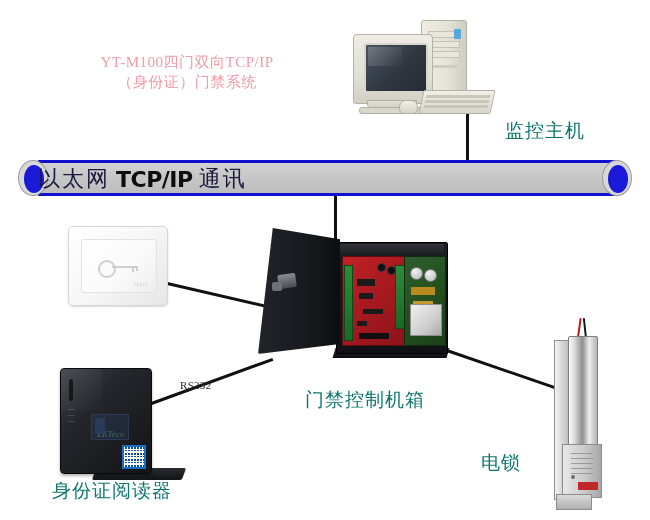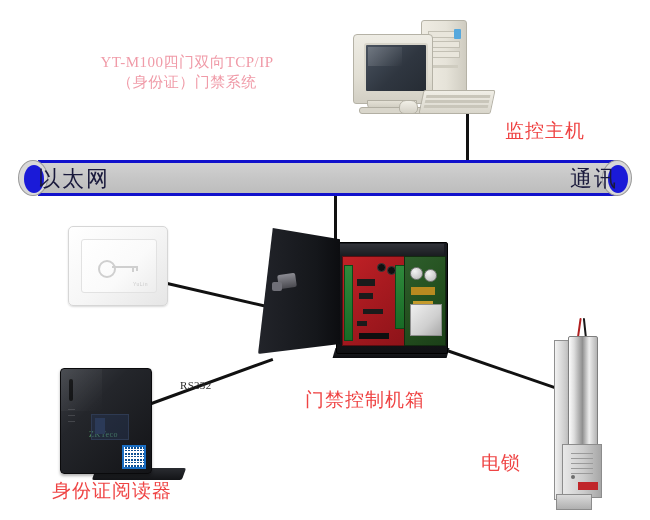--- a/index.html
+++ b/index.html
@@ -45,38 +45,38 @@
   #bar .cap i{
     position:absolute;left:5px;top:4px;width:20px;height:28px;
     border-radius:50%;
     background:#1a1ad8;
     display:block;
   }
   #bar .cap.left{left:0px;}
   #bar .cap.right{left:584px;}
   #bar-label{
     position:absolute;left:20px;top:0;width:580px;height:38px;
-    display:flex;align-items:center;justify-content:space-between;
+    display:flex;align-items:center;justify-content:flex-start;
     gap:2px;
     z-index:3;
   }
   .bar-cn{
     font-family:"Liberation Serif","DejaVu Serif",serif;
     font-size:22px;color:#1a1a3c;letter-spacing:2px;
   }
   .bar-en{
     font-family:"DejaVu Sans",sans-serif;
     font-size:22px;font-weight:bold;color:#0d0d0d;
     letter-spacing:-0.5px;margin:0 4px;
   }
 
   
   .cnlabel{
     font-family:Liberation Serif, serif;
-    color:#ef4444;
+    color:#0f766e;
     font-size:19px;
     letter-spacing:1px;
     white-space:nowrap;
   }
   .smalllabel{
     font-family:"Liberation Serif","DejaVu Serif",serif;
     color:#2a2a2a;font-size:11px;letter-spacing:0.3px;text-align:center;
   }
 
   
@@ -231,22 +231,22 @@
     background:linear-gradient(135deg,#3c3f45 0%,#24262b 35%,#131417 100%);
     border:1px solid #0a0a0c;border-radius:4px;
     box-shadow:0 2px 3px rgba(0,0,0,.3);
   }
   .reader-body:after{
     content:"";position:absolute;left:0;top:0;right:55%;bottom:60%;
     background:linear-gradient(135deg,rgba(255,255,255,.08),rgba(255,255,255,0));
     border-radius:4px 0 0 0;
   }
   .reader-logo{
-    position:absolute;left:28px;top:13px;font-size:8px;color:#5aa86e;
-    font-family:"Liberation Serif",serif;letter-spacing:.5px;opacity:.85;margin-top:48px;
+    position:absolute;left:36px;top:13px;font-size:8px;color:#5aa86e;
+    font-family:"Liberation Serif",serif;font-style:italic;letter-spacing:.5px;opacity:.85;margin-top:48px;
   }
   .reader-slot{position:absolute;left:8px;top:10px;width:4px;height:22px;background:#0b0c0e;border-radius:2px;}
   .reader-tick{position:absolute;left:7px;width:7px;height:1px;background:#44464b;}
   .reader-zone{
     position:absolute;left:30px;top:45px;width:36px;height:24px;
     border:1px solid #2e3a52;background:rgba(40,60,100,.35);
   }
   .reader-zone i{position:absolute;left:3px;top:3px;width:10px;height:16px;background:#2b3a58;}
   .qr{
     position:absolute;right:5px;bottom:4px;width:24px;height:24px;
@@ -342,20 +342,21 @@
   <div class="abs" id="bar">
     <div class="tube"></div>
     <div class="cap left">
         <i></i>
       </div>
     <div class="cap right">
         <i></i>
       </div>
     <div id="bar-label">
       <span class="bar-cn">以太网</span>
+      <span class="bar-en">TCP/IP</span>
       <span class="bar-cn">通讯</span>
     </div>
   </div>
 
   <div class="abs" id="doorbtn">
     <div class="plate">
       <div class="plate-inner">
         <div class="key-ic">
           <div class="ring"></div>
             <div class="shaft"></div>

